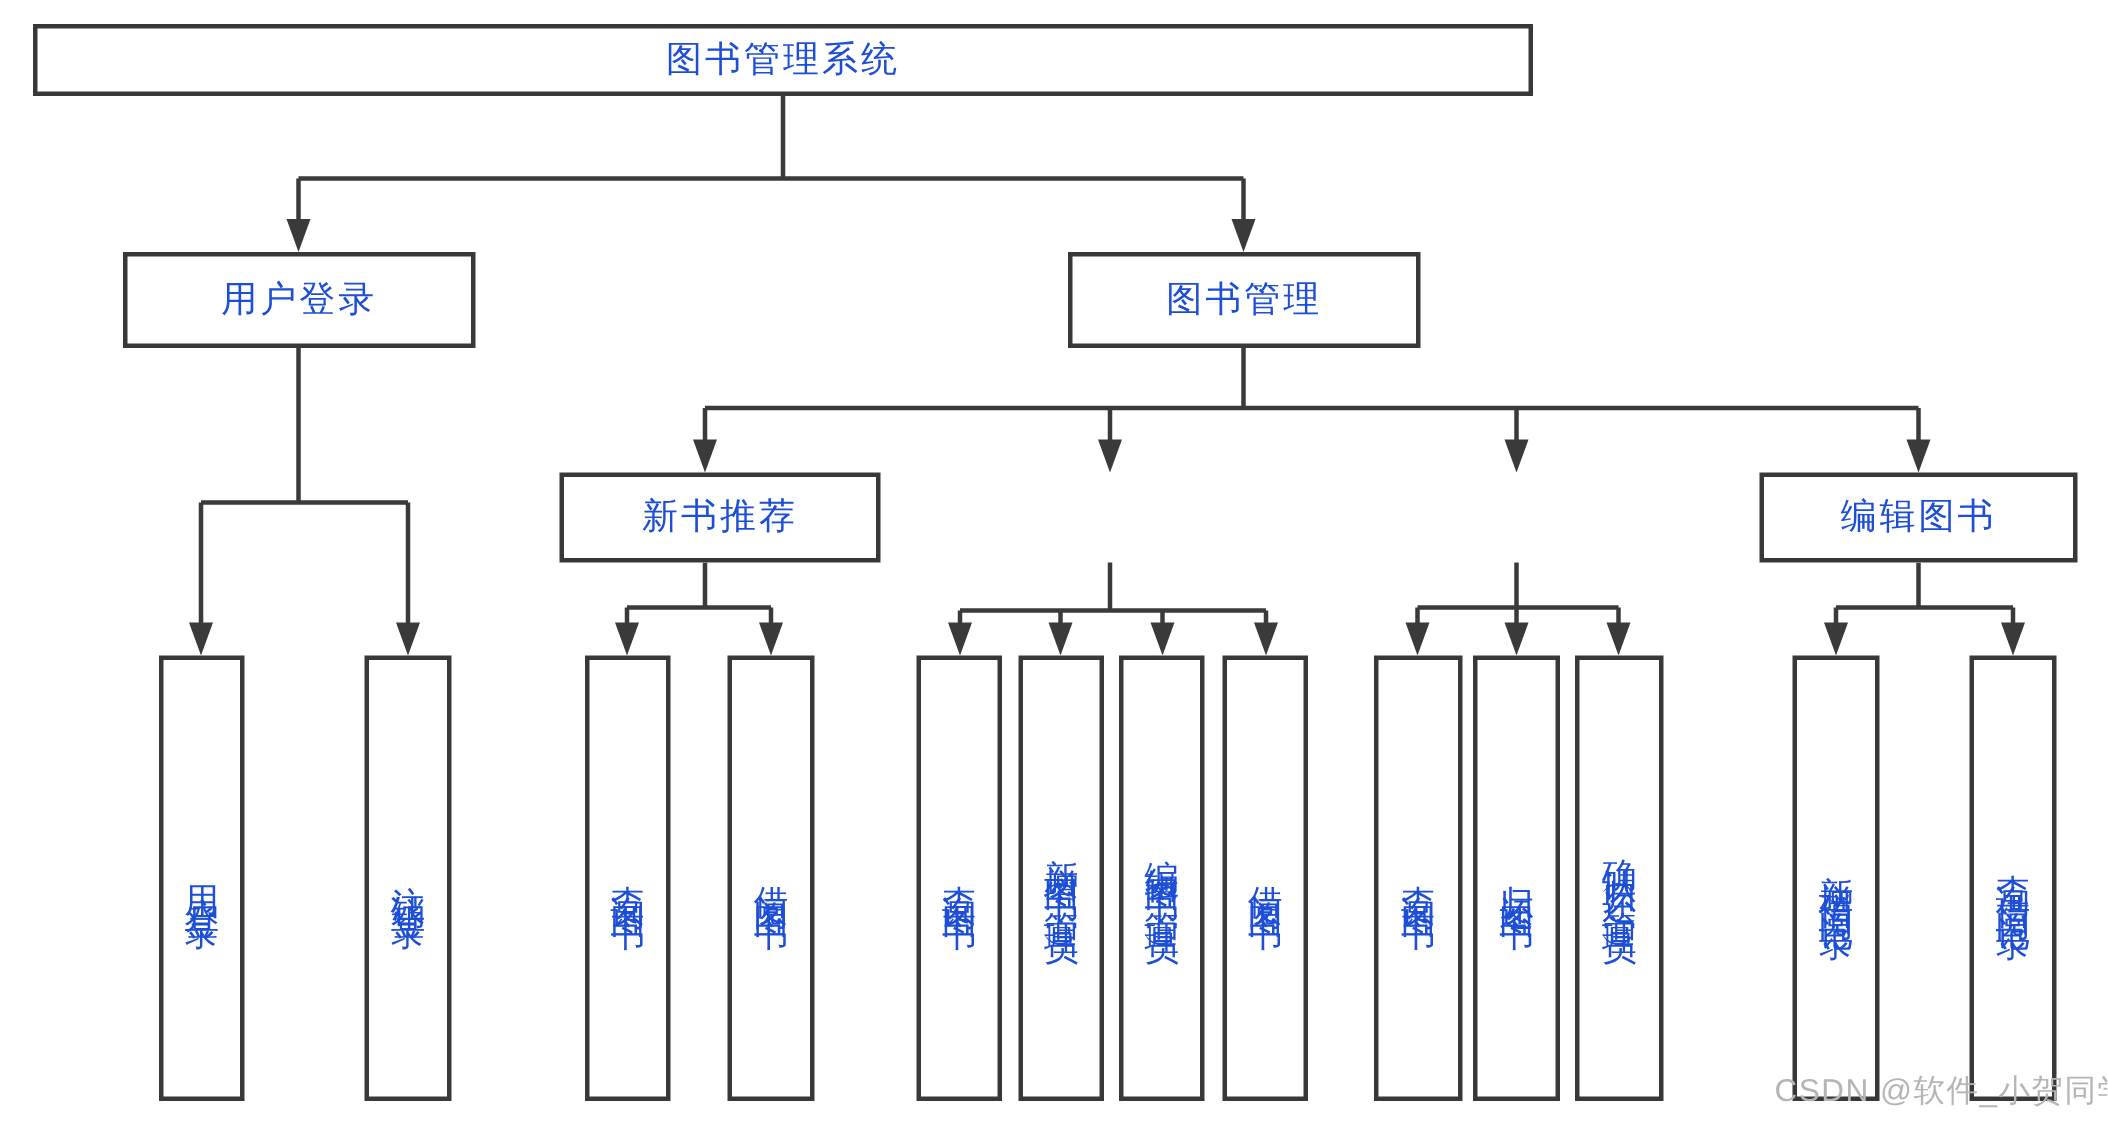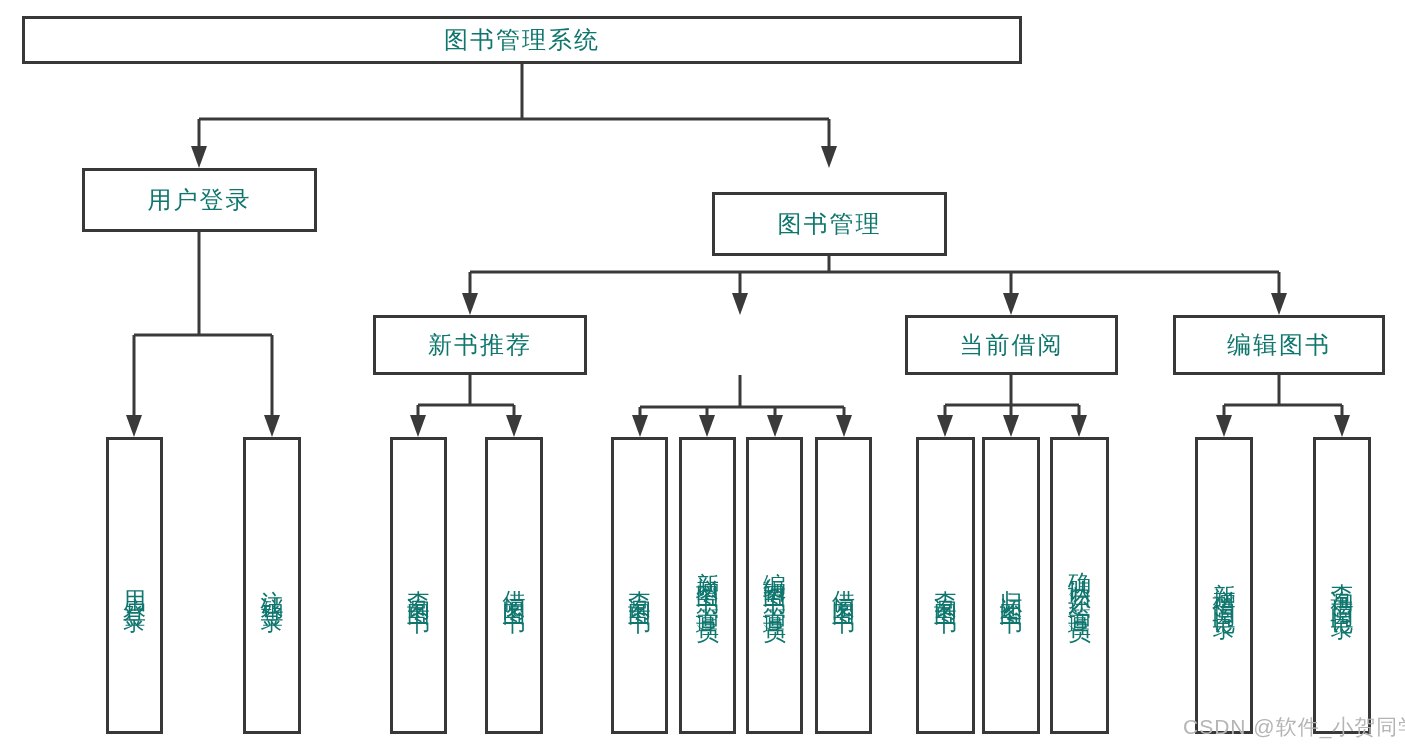--- a/index.html
+++ b/index.html
@@ -17,21 +17,21 @@
     width: 1405px; height: 747px;
   }
   .node {
     position: absolute;
     box-sizing: border-box;
     border: 3px solid #383838;
     background: #ffffff;
     display: flex;
     align-items: center;
     justify-content: center;
-    color: #0f766e;
+    color: #1d4ed8;
   }
   .h-label {
     font-size: 24px;
     letter-spacing: 2px;
     white-space: nowrap;
     line-height: 1;
   }
   .v-label {
     writing-mode: vertical-rl;
     text-orientation: mixed;
@@ -101,29 +101,26 @@
     </g>
   </svg>
 
   <div class="node" style="left:22px; top:16px; width:1000px; height:48px;">
     <span class="h-label">图书管理系统</span>
   </div>
 
   <div class="node" style="left:82px; top:168px; width:235px; height:64px;">
     <span class="h-label">用户登录</span>
   </div>
-  <div class="node" style="left:712px; top:168px; width:235px; height:64px;margin-top:24px;">
+  <div class="node" style="left:712px; top:168px; width:235px; height:64px;">
     <span class="h-label">图书管理</span>
   </div>
 
   <div class="node" style="left:373px; top:315px; width:214px; height:60px;">
     <span class="h-label">新书推荐</span>
-  </div>
-  <div class="node" style="left:905px; top:315px; width:213px; height:60px;">
-    <span class="h-label">当前借阅</span>
   </div>
   <div class="node" style="left:1173px; top:315px; width:212px; height:60px;">
     <span class="h-label">编辑图书</span>
   </div>
 
   <div class="node" style="left:106px; top:437px; width:57px; height:297px;">
     <span class="v-label">用户登录</span>
   </div>
   <div class="node" style="left:243px; top:437px; width:58px; height:297px;">
     <span class="v-label">注销登录</span>

